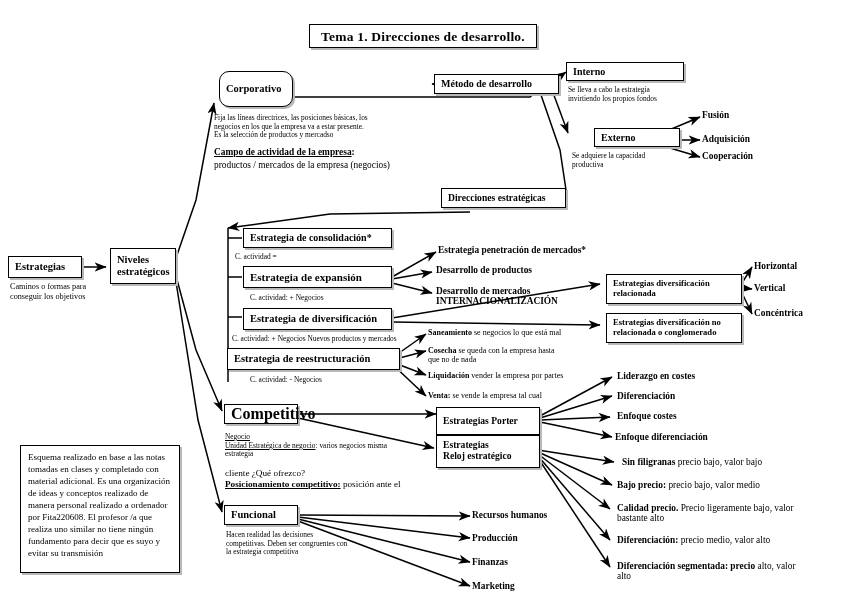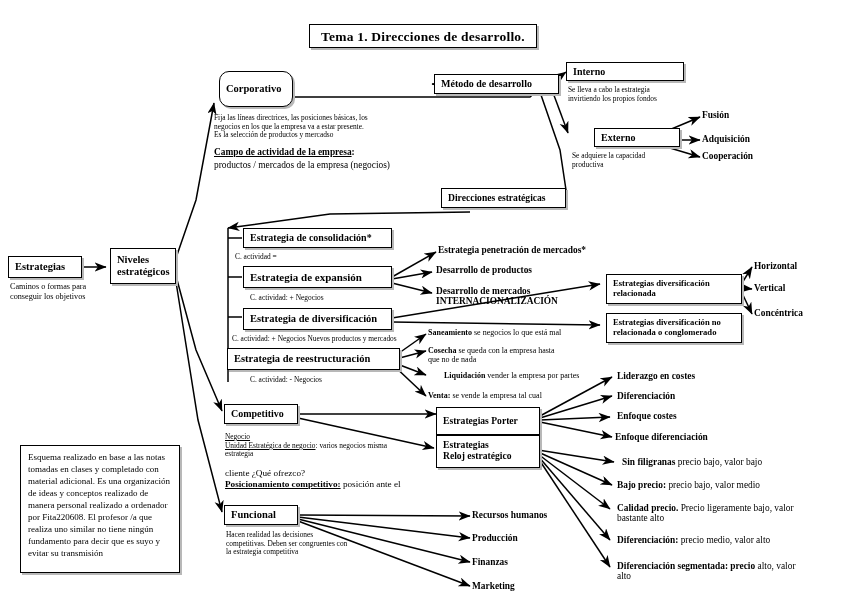--- a/index.html
+++ b/index.html
@@ -236,28 +236,28 @@
   <div class="leaf" style="left:754px; top:283px;">Vertical</div>
   <div class="leaf" style="left:754px; top:308px;">Concéntrica</div>
 
   <div class="leaf" style="left:428px; top:328px; font-size:8px;">
     <span>Saneamiento</span><span class="leafd"> se negocios lo que está mal</span>
   </div>
   <div class="leaf" style="left:428px; top:346px; font-size:8px;">
     <div><span>Cosecha</span><span class="leafd"> se queda con la empresa hasta</span></div>
     <div class="leafd">que no de nada</div>
   </div>
-  <div class="leaf" style="left:428px; top:371px; font-size:8px;margin-left:16px;">
+  <div class="leaf" style="left:428px; top:371px; font-size:8px;">
     <span>Liquidación</span><span class="leafd"> vender la empresa por partes</span>
   </div>
   <div class="leaf" style="left:428px; top:391px; font-size:8px;">
     <span>Venta:</span><span class="leafd"> se vende la empresa tal cual</span>
   </div>
 
-  <div class="box" style="left:224px; top:404px; width:74px; height:20px; font-size:10px;">
+  <div class="box" style="left:224px; top:404px; width:74px; height:20px; font-size:16px;">
     <span>Competitivo</span>
   </div>
   <div class="txt xsmall" style="left:225px; top:433px; width:215px;">
     <div class="u">Negocio</div>
     <div><span class="u">Unidad   Estratégica de  negocio</span><span>: varios negocios   misma</span></div>
     <div>estrategia</div>
   </div>
   <div class="txt" style="left:225px; top:468px; width:215px; font-size:9.2px;">
     <div>cliente ¿Qué ofrezco?</div>
     <div><span class="bold u">Posicionamiento competitivo:</span><span> posición ante el</span></div>

